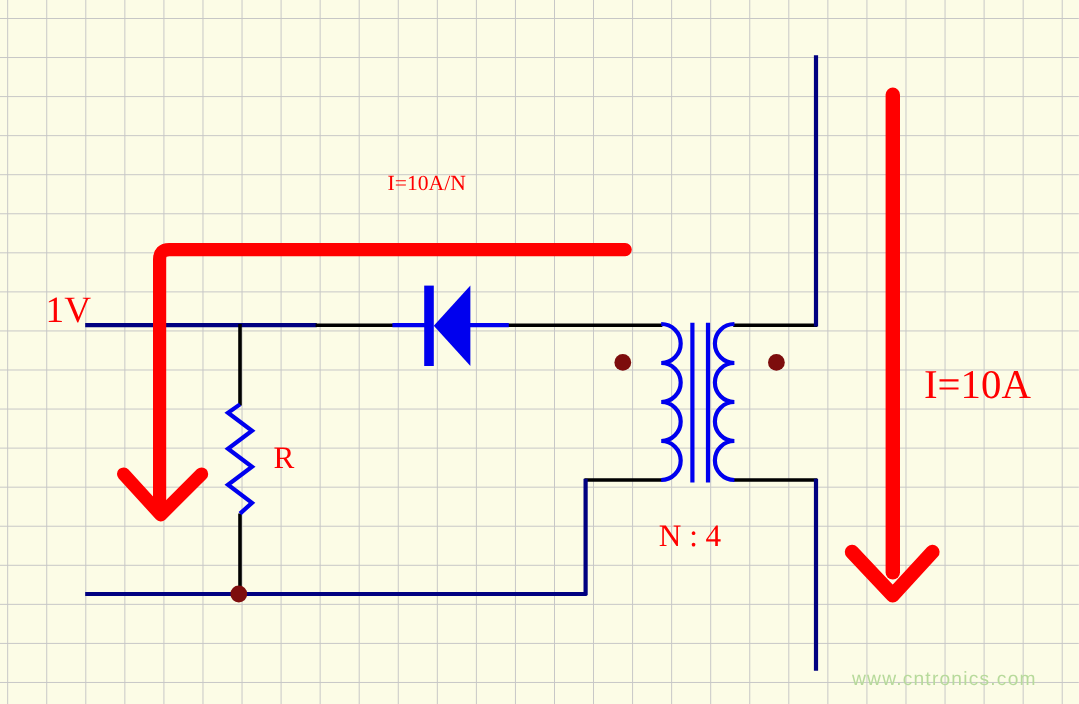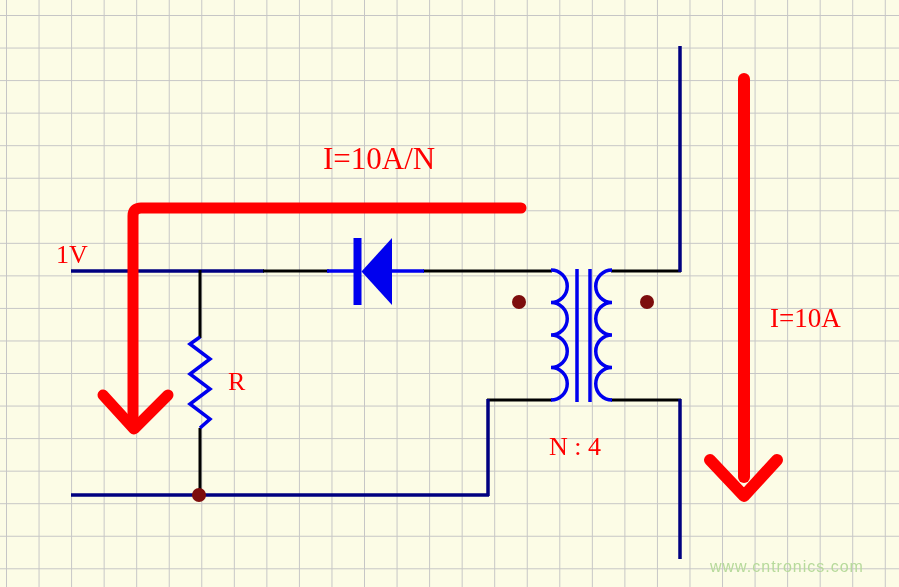--- a/index.html
+++ b/index.html
@@ -82,24 +82,24 @@
     <circle class="dot" cx="199" cy="495" r="7"></circle>
 
     <g>
       <path class="red-arrow" stroke-width="11" d="M521,208 L141,208 Q133,208 133,216 L133,424"></path>
       <path class="red-arrow" stroke-width="11" d="M103,395 L134,429 L168,395"></path>
       <line class="red-arrow" stroke-width="12" x1="744" y1="79" x2="744" y2="477"></line>
       <path class="red-arrow" stroke-width="12" d="M710,460 L744,496 L777,460"></path>
     </g>
   </svg>
 
-  <div class="label" style="left:38px;top:242px;font-size:26px;margin-left:18px;">1V</div>
+  <div class="label" style="left:38px;top:242px;font-size:31px;">1V</div>
 
-  <div class="label" style="left:323px;top:143px;font-size:31px;">I=10A/N</div>
+  <div class="label" style="left:323px;top:143px;font-size:18px;">I=10A/N</div>
 
-  <div class="label" style="left:770px;top:305px;font-size:27px;">I=10A</div>
+  <div class="label" style="left:770px;top:305px;font-size:34px;">I=10A</div>
 
   <div class="label" style="left:549px;top:434px;font-size:26px;">N : 4</div>
 
   <div class="label" style="left:228px;top:369px;font-size:26px;">R</div>
 
   <div class="watermark" style="left:710px;top:559px;">www.cntronics.com</div>
 </div>
 
 </body></html>

